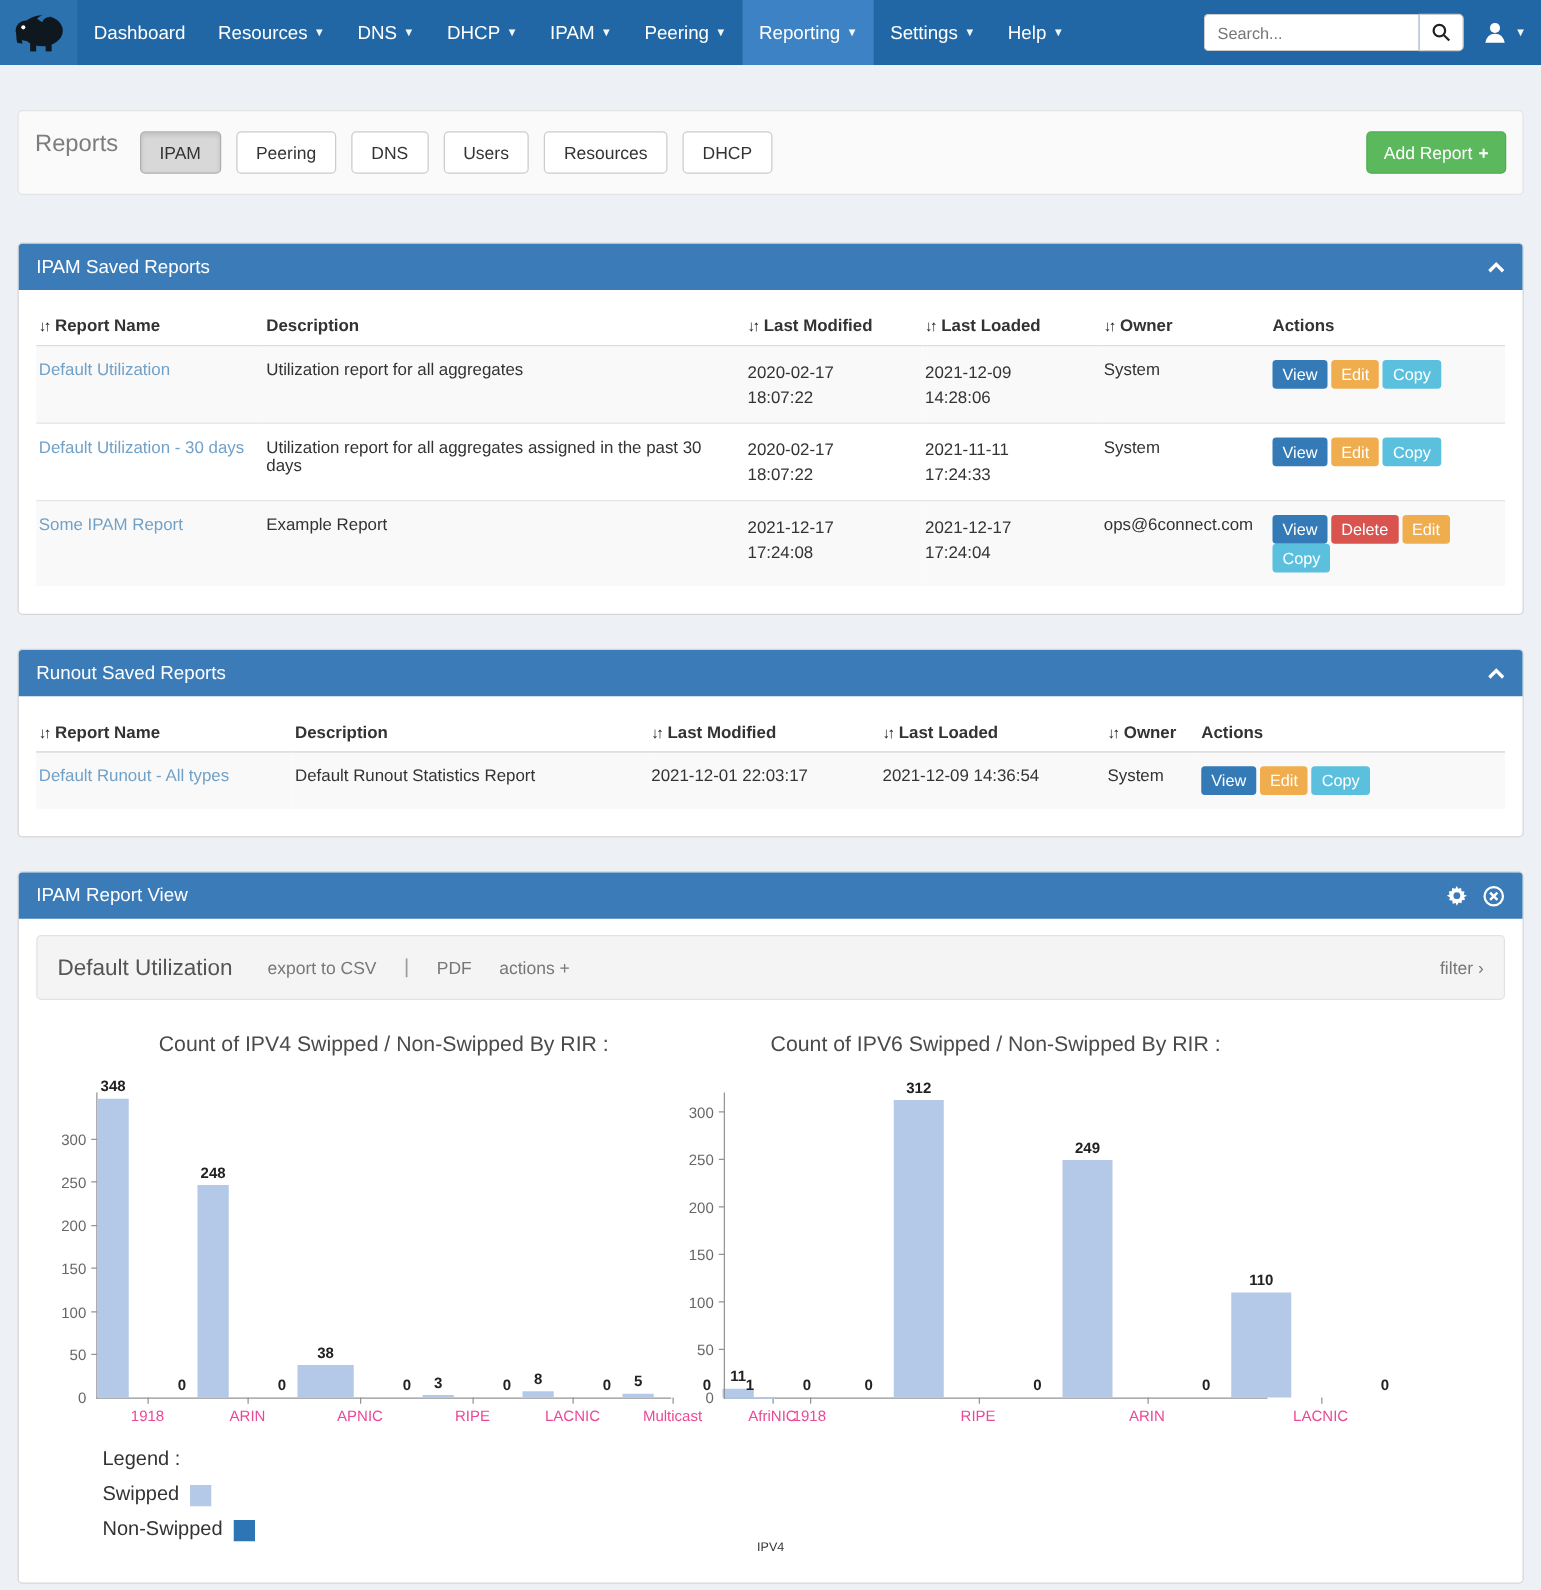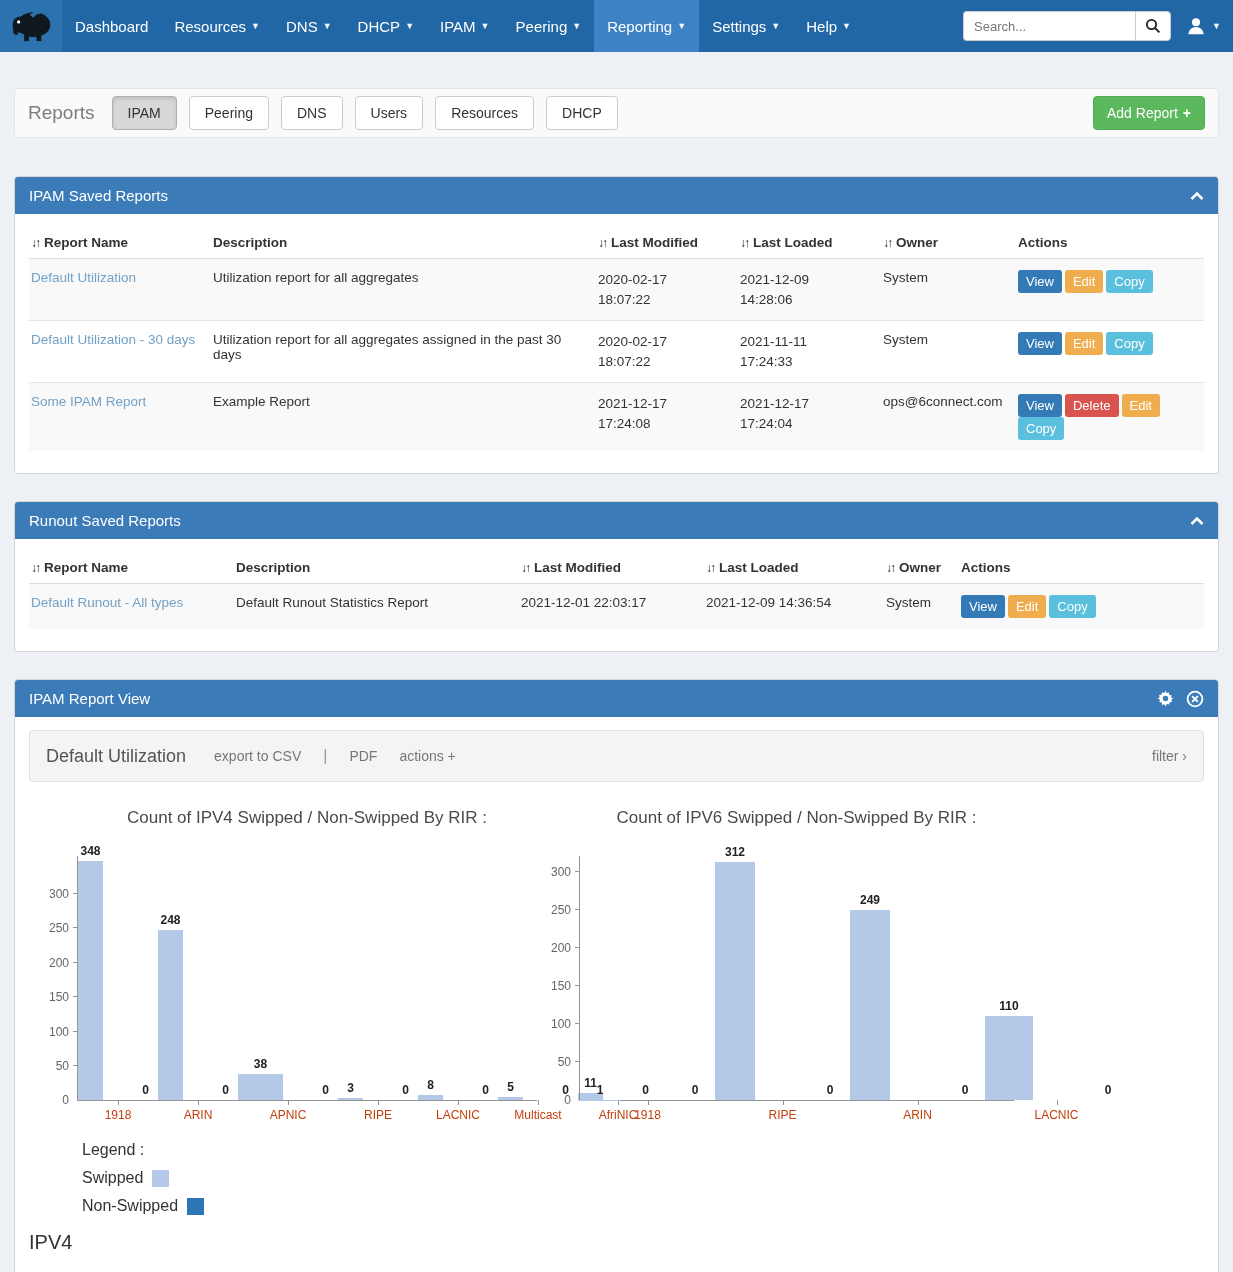--- a/index.html
+++ b/index.html
@@ -14,21 +14,21 @@
   .caret { font-size:9px; margin-left:5px; opacity:.95; }
   .nav-right { margin-left:auto; display:flex; align-items:center; padding-right:12px; }
   .search-group { display:flex; height:30px; }
   .search-input { width:172px; height:30px; border:1px solid #ccc; border-right:none; border-radius:4px 0 0 4px; padding:0 10px; font-size:13px; color:#333; outline:none; }
   .search-btn { width:36px; height:30px; background:#fff; border:1px solid #ccc; border-radius:0 4px 4px 0; display:flex; align-items:center; justify-content:center; cursor:pointer; }
   .user-menu { display:flex; align-items:center; margin-left:14px; color:#fff; cursor:pointer; }
 
   .content { padding:0 14px; }
 
   
-  .reports-bar { margin-top:36px; background:#fafafa; border:1px solid #e4e4e4; border-radius:4px; height:50px; display:flex; align-items:center; padding:0 13px; }
+  .reports-bar { margin-top:36px; background:#fafafa; border:1px solid #e4e4e4; border-radius:4px; height:68px; display:flex; padding:16px 13px; }
   .reports-title { font-size:19px; color:#7d7d7d; margin-right:17px; }
   .tab-btn { background:#fff; border:1px solid #ccc; border-radius:4px; padding:8px 15px; font-size:14px; color:#333; margin-right:12px; cursor:pointer; }
   .tab-btn.active { background:#d8d8d8; border-color:#b0b0b0; box-shadow:inset 0 2px 4px rgba(0,0,0,.12); }
   .add-report { margin-left:auto; background:#5cb85c; border:1px solid #4cae4c; color:#fff; border-radius:4px; padding:8px 13px; font-size:14px; cursor:pointer; }
   .add-report .plus { font-weight:bold; margin-left:5px; }
 
   
   .panel { margin-top:27px; border:1px solid #d5d5d5; border-radius:4px; background:#fff; }
   .panel.first { margin-top:38px; }
   .panel-head { background:#3b7cb8; color:#fff; border-radius:3px 3px 0 0; height:37px; display:flex; align-items:center; padding:0 14px; font-size:15px; }
@@ -70,29 +70,29 @@
   .chart-0 .chart-title { margin-left:48px; width:460px; }
   .chart-1 .chart-title { margin-left:10px; width:435px; }
   .plot { position:relative; height:245px; border-left:1px solid #949494; border-bottom:1px solid #949494;
           display:flex; align-items:flex-end; justify-content:space-around; }
   .chart-0 .plot { margin-left:48px; width:460px; }
   .chart-1 .plot { margin-left:10px; width:435px; }
   .ytick { position:absolute; right:100%; padding-right:9px; font-size:12px; color:#666; transform:translateY(50%); }
   .ydash { position:absolute; left:-5px; width:5px; height:1px; background:#949494; }
   .group { position:relative; display:flex; align-items:flex-end; }
   .group::after { content:""; position:absolute; top:100%; left:50%; width:1px; height:5px; background:#949494; }
-  .xlab { position:absolute; top:calc(100% + 8px); left:50%; transform:translateX(-50%); font-size:12px; color:#c2410c; white-space:nowrap; }
+  .xlab { position:absolute; top:calc(100% + 8px); left:50%; transform:translateX(-50%); font-size:12px; color:#ec4899; white-space:nowrap; }
   .bar { position:relative; }
   .val { position:absolute; bottom:100%; left:50%; transform:translateX(-50%); margin-bottom:3px; font-size:12px; font-weight:bold; color:#222; white-space:nowrap; }
 
   
   .legend { margin-left:53px; margin-top:40px; font-size:16px; color:#333; }
   .legend-row { display:flex; align-items:flex-end; margin-top:10px; }
   .swatch { width:17px; height:17px; margin-left:9px; display:inline-block; }
-  .section-label { font-size:20px; color:#333; margin-top:16px; }
+  .section-label { font-size:10px; color:#333; margin-top:0;text-align:center; }
 </style>
 </head>
 <body>
 
 <div class="navbar">
   <div class="brand">
     <svg width="44" height="36" viewBox="0 0 64 52">
       <ellipse cx="36" cy="24" rx="24" ry="18" fill="#10181f"></ellipse>
       <circle cx="17" cy="24" r="12" fill="#10181f"></circle>
       <path d="M9 22 q-5 6 -2 16 l6 1 q-2 -8 2 -13 z" fill="#10181f"></path>

